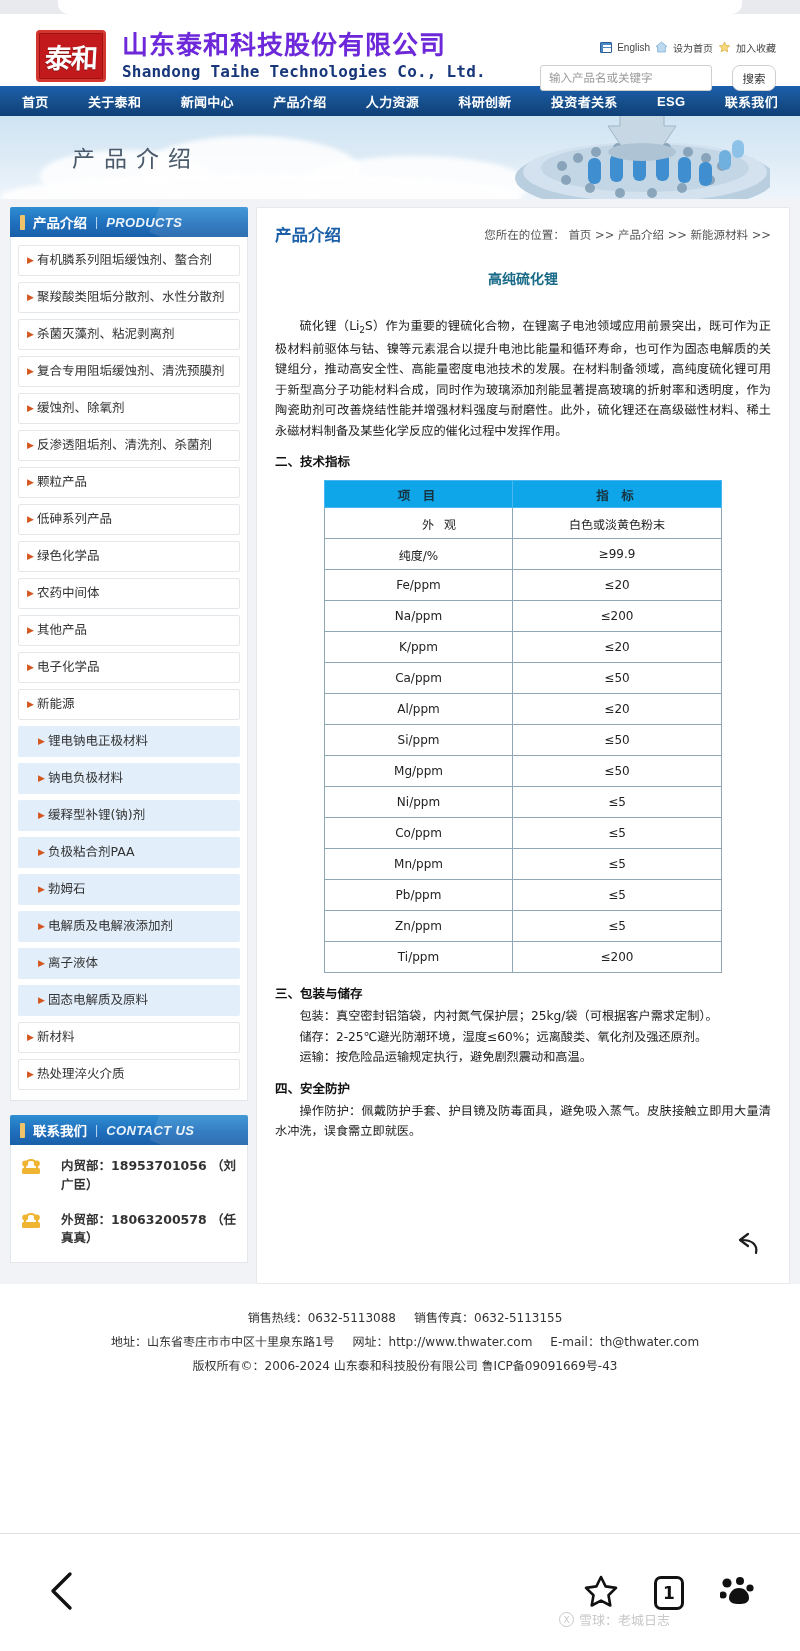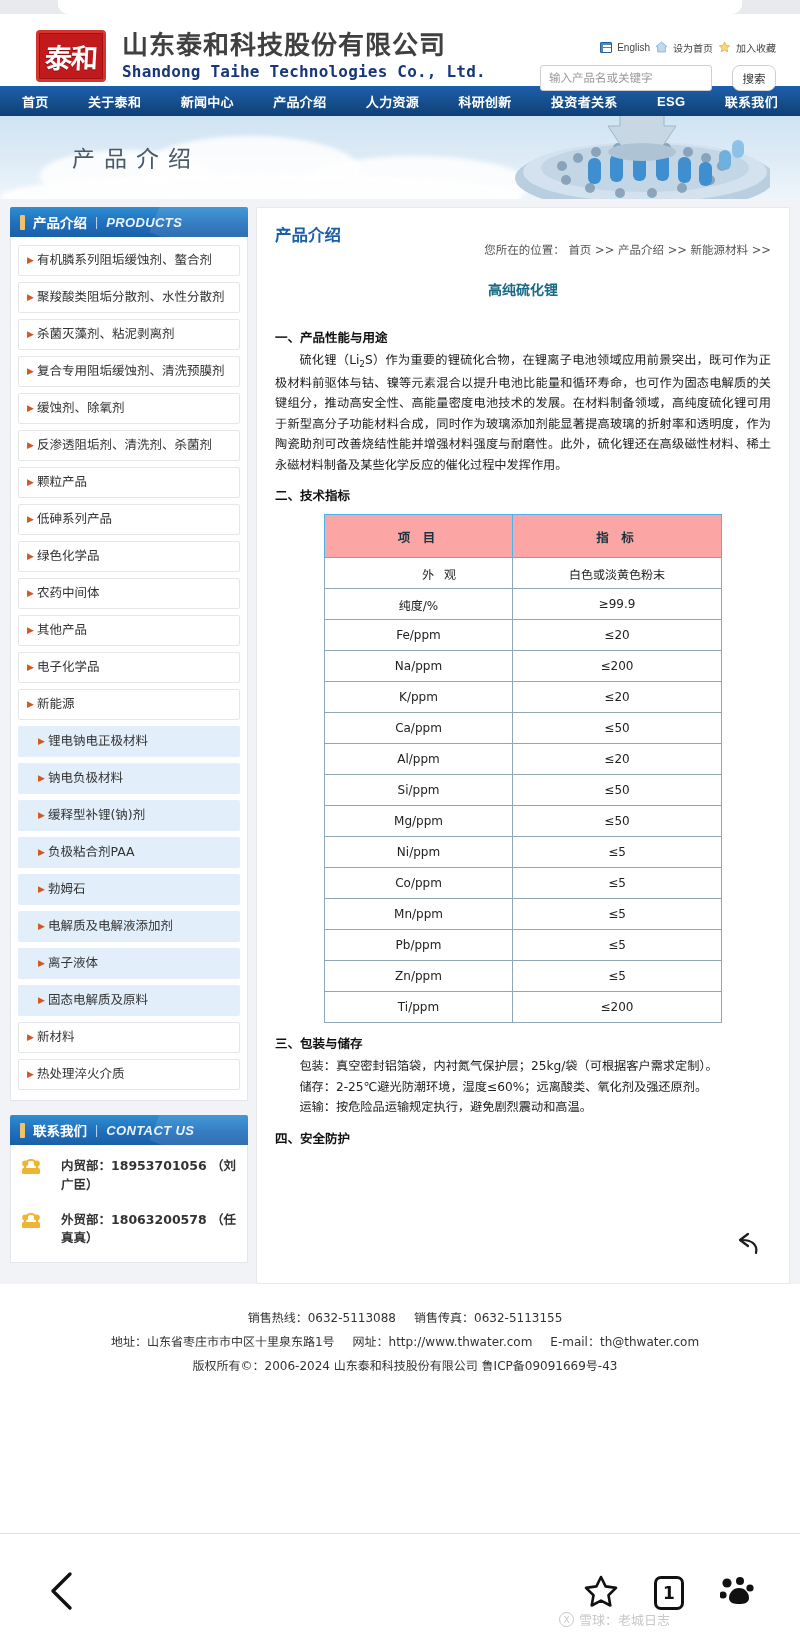--- a/index.html
+++ b/index.html
@@ -34,21 +34,21 @@
     box-shadow: inset 0 0 0 1px #9d1113;
   }
   .logo-seal .seal-text {
     color:#fff; font-family:"Liberation Serif","DejaVu Serif",serif;
     font-size: 27px; font-weight:700; letter-spacing:-1px;
     text-shadow: 0 1px 0 rgba(0,0,0,.35);
     transform: skewX(-3deg);
   }
   .company-names { line-height:1.12; }
   .company-cn {
-    font-size: 26px; font-weight: 700; color:#404040;
+    font-size: 26px; font-weight: 700; color:#6d28d9;
     letter-spacing: 1px;
     font-family:"DejaVu Sans","Liberation Sans",sans-serif;
   }
   .company-en {
     font-size: 16px; font-weight: 700; color:#17377a;
     letter-spacing: .2px; margin-top:3px;
     font-family:"DejaVu Sans Mono","Liberation Mono",monospace;
   }
 
   .header-right { position:absolute; right:24px; top:26px; width: 250px; }
@@ -155,21 +155,21 @@
   .content {
     flex:1; background:#fff; border:1px solid #e6e8ec; border-radius:2px;
     padding: 14px 18px 20px 18px; position:relative;
   }
   .content-topbar { display:flex; align-items:flex-start; justify-content:space-between; }
   .content-title {
     font-size:16.5px; font-weight:700; color:#1a5fa8;
     font-family:"DejaVu Sans","Liberation Sans",sans-serif;
   }
   .breadcrumb {
-    font-size:11.5px; color:#555; margin-top:19px;
+    font-size:11.5px; color:#555; margin-top:4px;
     font-family:"DejaVu Sans","Liberation Sans",sans-serif;
     white-space:nowrap;
   }
   .breadcrumb .crumb { cursor:pointer; }
 
   .product-title {
     text-align:center; margin-top:22px; margin-bottom:28px;
     font-size:14px; font-weight:700; color:#186a87;
     font-family:"DejaVu Sans","Liberation Sans",sans-serif;
   }
@@ -183,22 +183,22 @@
   }
   .para.indent { text-indent: 2em; }
   .para sub { font-size: 9px; vertical-align: sub; }
 
   
   .spec-table {
     width: 398px; margin: 10px auto 8px auto; border-collapse: collapse;
     table-layout: fixed;
   }
   .spec-table th {
-    background:#fca5a5; color:#17333f; font-size:12.5px; font-weight:700;
-    height:43px; border:1px solid #4ab6ef; letter-spacing:4px;
+    background:#0ea5e9; color:#17333f; font-size:12.5px; font-weight:700;
+    height:27px; border:1px solid #4ab6ef; letter-spacing:4px;
     font-family:"DejaVu Sans","Liberation Sans",sans-serif;
   }
   .spec-table th:first-child { width: 188px; }
   .spec-table td {
     border:1px solid #8fa6b4; height: 31px; text-align:center;
     font-size:12px; color:#222; background:#fff;
     font-family:"DejaVu Sans","Liberation Sans",sans-serif;
   }
   .spec-table td.item-cn { letter-spacing: 3px; padding-left: 44px; }
 
@@ -482,21 +482,20 @@
         <span>&gt;&gt;</span>
         <span class="crumb">产品介绍</span>
         <span>&gt;&gt;</span>
         <span class="crumb">新能源材料</span>
         <span>&gt;&gt;</span>
       </div>
     </div>
 
     <div class="product-title">高纯硫化锂</div>
 
-    <div class="sec-head">一、产品性能与用途</div>
     <p class="para indent"><span>硫化锂（Li</span><sub>2</sub><span>S）作为重要的锂硫化合物，在锂离子电池领域应用前景突出，既可作为正极材料前驱体与钴、镍等元素混合以提升电池比能量和循环寿命，也可作为固态电解质的关键组分，推动高安全性、高能量密度电池技术的发展。在材料制备领域，高纯度硫化锂可用于新型高分子功能材料合成，同时作为玻璃添加剂能显著提高玻璃的折射率和透明度，作为陶瓷助剂可改善烧结性能并增强材料强度与耐磨性。此外，硫化锂还在高级磁性材料、稀土永磁材料制备及某些化学反应的催化过程中发挥作用。</span></p>
 
     <div class="sec-head">二、技术指标</div>
 
     <table class="spec-table">
       <thead>
         <tr>
           <th>项 目</th>
           <th>指 标</th>
         </tr>
@@ -564,20 +563,21 @@
           </tr>
       </tbody>
     </table>
 
     <div class="sec-head">三、包装与储存</div>
     <p class="para indent">包装：真空密封铝箔袋，内衬氮气保护层；25kg/袋（可根据客户需求定制）。</p>
     <p class="para indent">储存：2-25℃避光防潮环境，湿度≤60%；远离酸类、氧化剂及强还原剂。</p>
     <p class="para indent">运输：按危险品运输规定执行，避免剧烈震动和高温。</p>
 
     <div class="sec-head">四、安全防护</div>
+    <p class="para indent">操作防护：佩戴防护手套、护目镜及防毒面具，避免吸入蒸气。皮肤接触立即用大量清水冲洗，误食需立即就医。</p>
 
     <div class="back-arrow">
       <svg width="30" height="26" viewBox="0 0 30 26">
         <path d="M27 22c2-9-5-13-14-13" fill="none" stroke="#1d1d1d" stroke-width="2.2" stroke-linecap="round"></path>
         <path d="M19 3 L11 9 L19 15" fill="none" stroke="#1d1d1d" stroke-width="2.2" stroke-linecap="round" stroke-linejoin="round"></path>
       </svg>
     </div>
   </main>
 </div>
 

